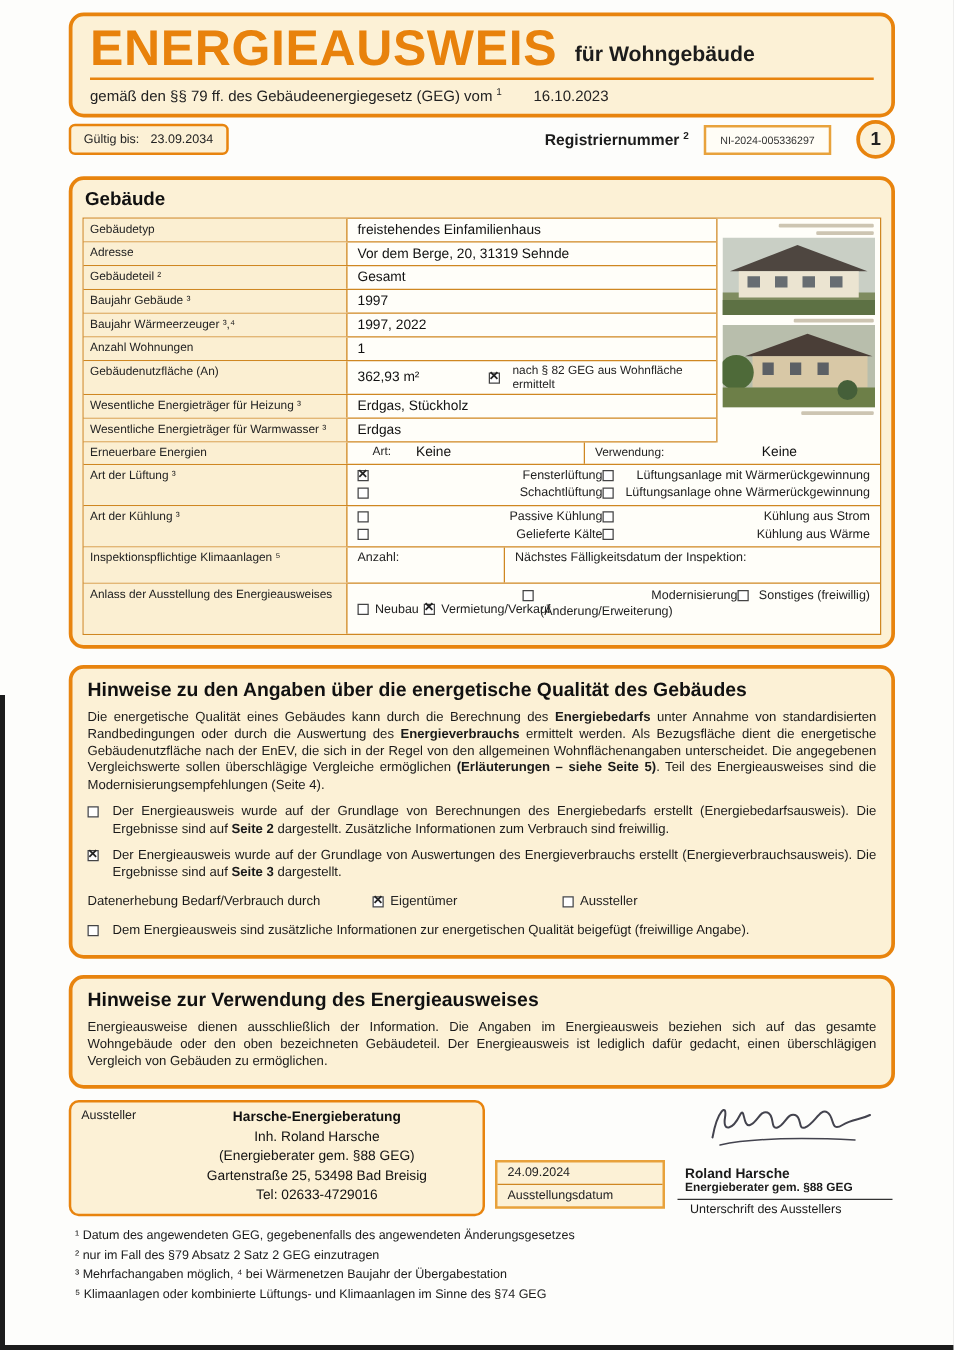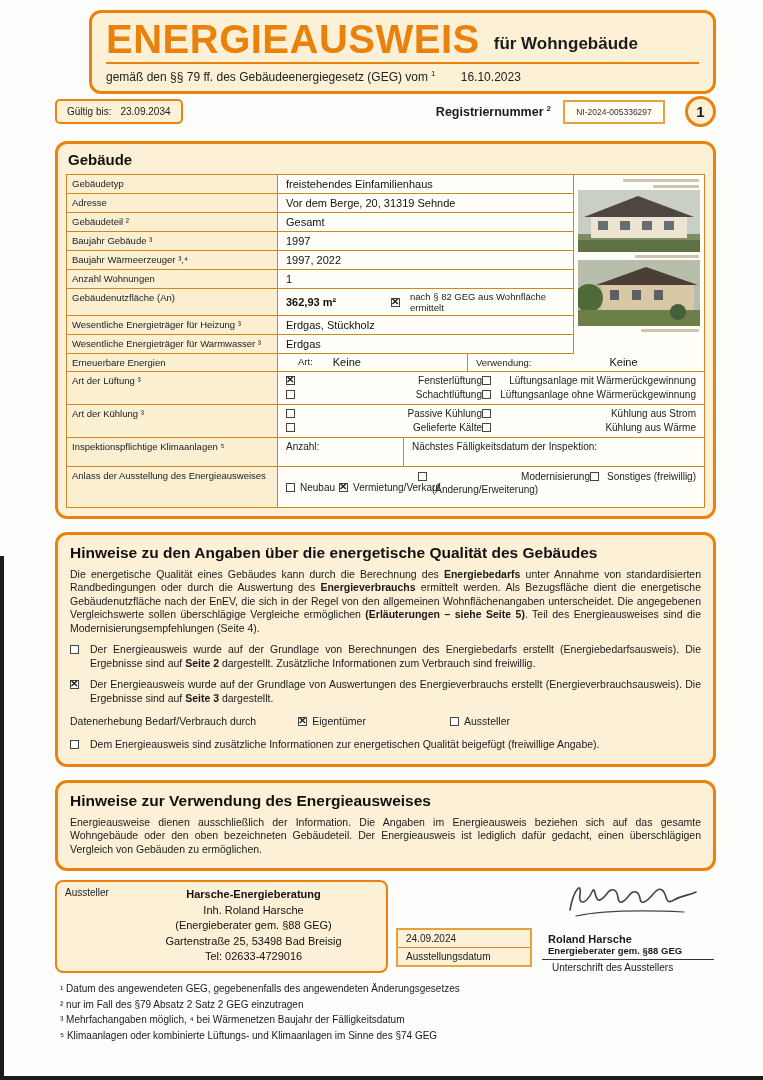--- a/index.html
+++ b/index.html
@@ -6,21 +6,21 @@
   html,body { background:#d9d9d9; }
   body { font-family:"Liberation Sans", sans-serif; color:#1a1a1a; }
   .page { width:763px; height:1080px; margin:0 auto; background:#fdfdfb; position:relative; overflow:hidden; }
   .content { position:absolute; left:55px; top:10px; width:661px; }
 
   
   .scan-edge-left { position:absolute; left:0; top:556px; bottom:0; width:4px; background:#1c1c1c; }
   .scan-edge-bottom { position:absolute; left:0; bottom:0; width:100%; height:4px; background:#1c1c1c; }
 
   
-  .hbox { border:3px solid #e8840e; border-radius:12px; background:#fcf1d6; padding:4px 14px 7px;margin-left:34px; }
+  .hbox { border:3px solid #e8840e; border-radius:12px; background:#fcf1d6; padding:4px 14px 7px; }
   .hrow1 { display:flex; align-items:flex-end; gap:14px; }
   .htitle { font-size:40px; line-height:44px; font-weight:bold; color:#e8820c; letter-spacing:.5px; }
   .hsub { font-size:17px; font-weight:bold; color:#1c1c1c; padding-bottom:7px; }
   .hrule { border-top:2px solid #e8840e; margin:1px 0 5px; }
   .hlaw { font-size:12px; color:#222; }
   .fnref { font-size:8px; vertical-align:super; margin-left:3px; }
   .hdate { margin-left:22px; }
 
   
   .metarow { display:flex; align-items:center; margin-top:1px; height:33px; }
@@ -36,21 +36,21 @@
 
   
   .gtable { border:1px solid #cf8722; background:#fffef9; }
   .gtop { display:flex; }
   .gleft { flex:1; display:flex; flex-direction:column; }
   .gr { display:flex; border-bottom:1px solid #cf8722; min-height:19px; }
   .grow { display:flex; border-bottom:1px solid #cf8722; }
   .grow:last-child { border-bottom:none; }
   .gl { width:211px; flex:none; background:#fbefd2; border-right:1px solid #cf8722; font-size:9.5px; padding:3px 5px 2px; color:#222; line-height:11.5px; }
   .gv { flex:1; font-size:11px; padding:2px 8px; color:#111; display:flex; align-items:center; gap:5px; }
-  .area-val { min-width:100px;font-weight:bold; }
+  .area-val { min-width:100px; }
   .note { font-size:9.5px; color:#222; }
   .gimg { width:131px; flex:none; border-left:1px solid #cf8722; background:#fffef9; padding:1px 3px 0; }
   .cap { height:3px; background:#cdc5b2; border-radius:1px; margin:3px 2px 2px auto; }
   .w1{width:76px} .w2{width:46px} .w3{width:64px} .w4{width:58px}
   .photo { display:block; margin:1px auto; }
 
   .er-c1 { width:190px; flex:none; border-right:1px solid #cf8722; display:flex; gap:20px; padding:2px 20px; }
   .er-c2 { flex:1; display:flex; align-items:center; padding:2px 8px; }
   .lbl-s { font-size:9.5px; color:#222; }
   .val { font-size:11px; color:#111; }
@@ -376,18 +376,18 @@
         <div class="signame">Roland Harsche</div>
         <div class="sigtitle">Energieberater gem. §88 GEG</div>
         <div class="sigline"></div>
         <div class="sigcaption">Unterschrift des Ausstellers</div>
       </div>
     </div>
 
     <div class="foot">
       <div>¹ Datum des angewendeten GEG, gegebenenfalls des angewendeten Änderungsgesetzes</div>
       <div>² nur im Fall des §79 Absatz 2 Satz 2 GEG einzutragen</div>
-      <div>³ Mehrfachangaben möglich,   ⁴ bei Wärmenetzen Baujahr der Fälligkeitsdatum</div>
+      <div>³ Mehrfachangaben möglich,   ⁴ bei Wärmenetzen Baujahr der Übergabestation</div>
       <div>⁵ Klimaanlagen oder kombinierte Lüftungs- und Klimaanlagen im Sinne des §74 GEG</div>
     </div>
 
   </div>
 </div>
 
 </body></html>

